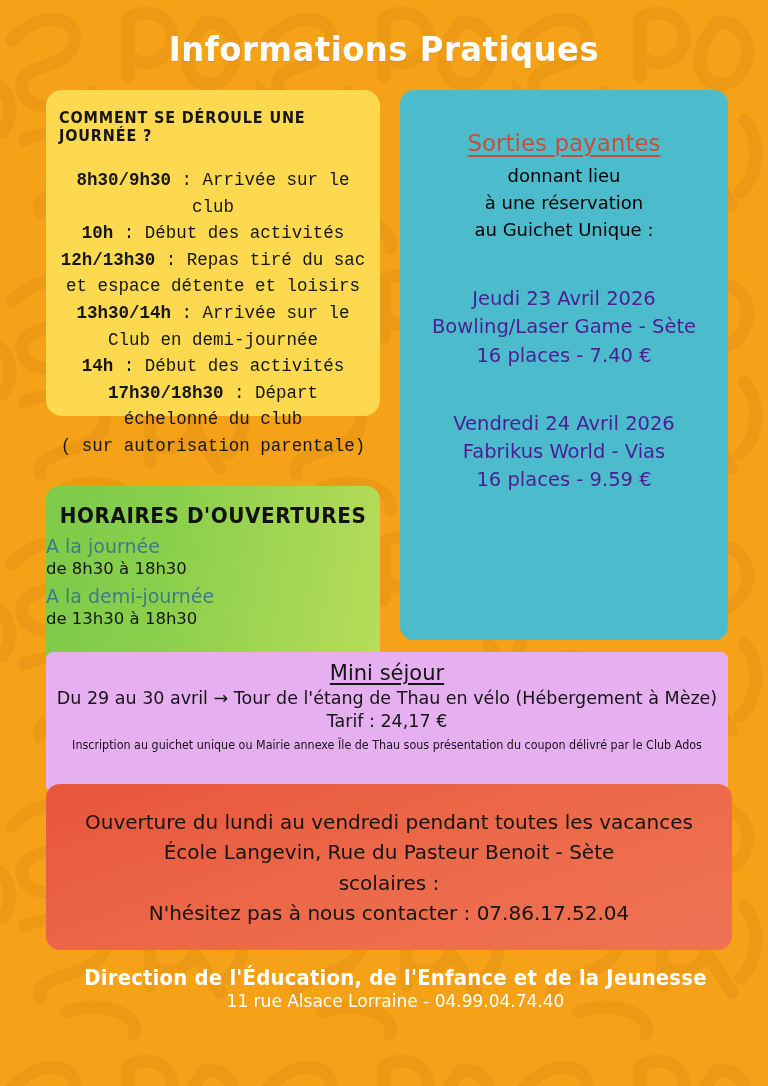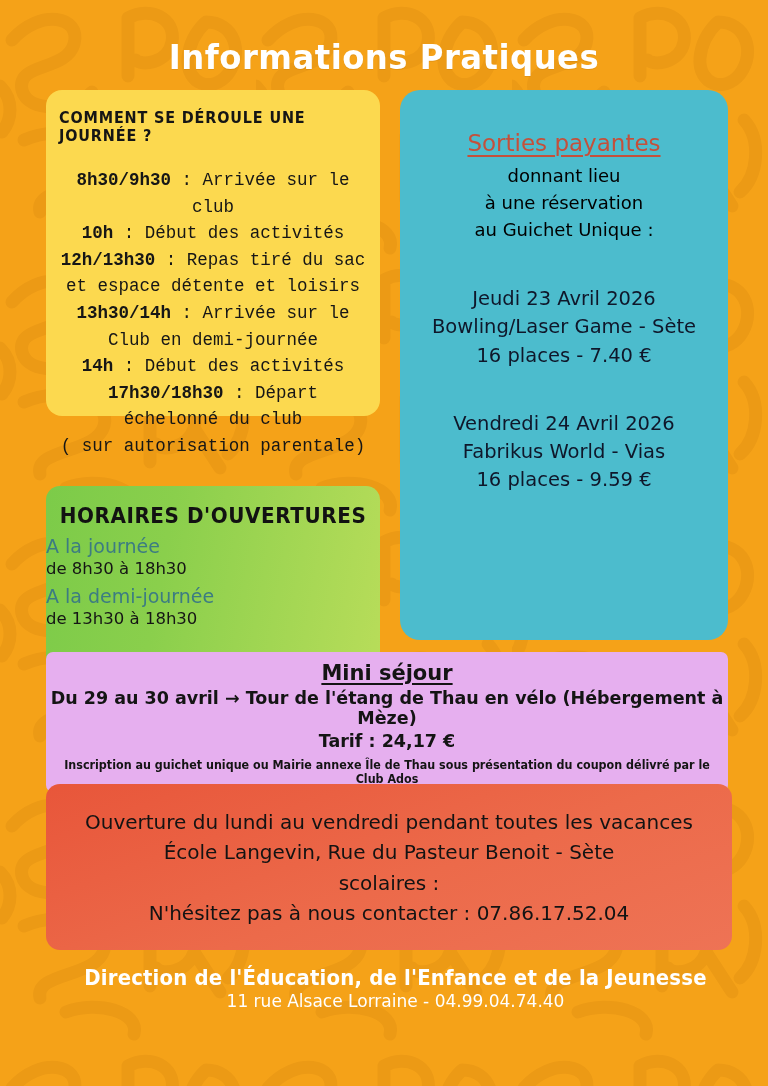--- a/index.html
+++ b/index.html
@@ -24,21 +24,21 @@
     height: 1086px;
     z-index: 0;
     pointer-events: none;
   }
 
   #poster {
     position: relative;
     z-index: 2;
     width: 768px;
     height: 1086px;
-    padding: 8px;
+    padding: 0;
   }
 
   
   .poster-title {
     text-align: center;
     color: #FFFFFF;
     font-family: "DejaVu Sans", sans-serif;
     font-weight: bold;
     font-size: 34px;
     letter-spacing: 0.5px;
@@ -114,56 +114,55 @@
     margin-top: 2px;
   }
 
   
   #card-sorties {
     left: 400px;
     top: 90px;
     width: 328px;
     height: 550px;
     background: #4CBCCD;
-    border-radius: 20px;
+    border-radius: 14px;
   }
   #card-sorties .title {
     color: #C4503B;
     font-size: 23px;
     text-decoration: underline;
     text-underline-offset: 4px;
     text-decoration-thickness: 2px;
     margin-top: 40px;
     text-align: center;
   }
   #card-sorties .lead {
     color: #000000;
     font-size: 18px;
     line-height: 1.5;
     margin-top: 6px;
     text-align: center;
   }
   #card-sorties .event {
-    color: #0f172a;
+    color: #4c1d95;
     font-size: 19.5px;
     line-height: 1.45;
     text-align: center;
   }
   #card-sorties .event.first { margin-top: 42px; }
   #card-sorties .event.second { margin-top: 40px; }
 
   
   #card-sejour {
     left: 46px;
     top: 652px;
     width: 682px;
     height: 140px;
     background: #E6AFEF;
     border-radius: 7px;
-    font-weight: bold;
   }
   #card-sejour .title {
     color: #141414;
     font-size: 21px;
     text-decoration: underline;
     text-underline-offset: 3px;
     text-decoration-thickness: 2px;
     text-align: center;
     padding-top: 9px;
   }

